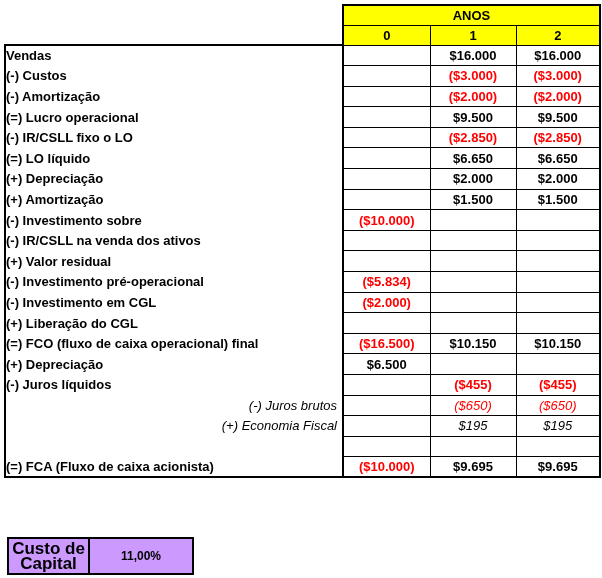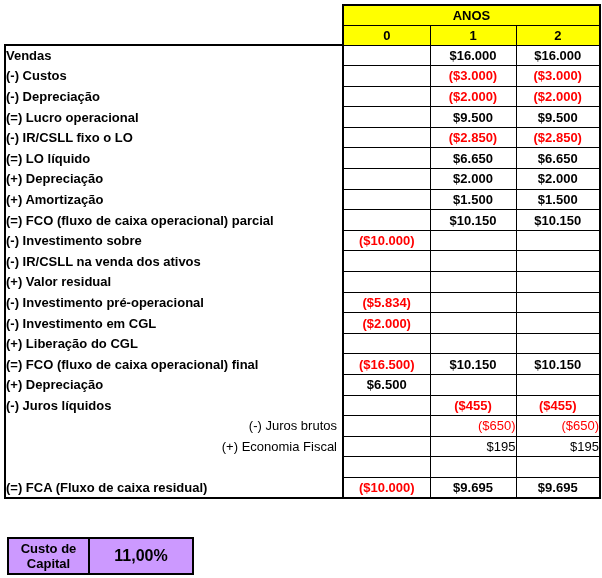--- a/index.html
+++ b/index.html
@@ -58,37 +58,39 @@
     border-bottom: none;
     border-right: none;
     text-align: left;
     padding-left: 5px;
     margin-top: 12px;
   }
   td.label.first { border-top: 2px solid #000; }
   td.label.last  { border-bottom: 2px solid #000; }
   td.label.sub {
     font-weight: normal;
+    font-style: italic;
     text-align: right;
     padding-left: 0;
     padding-right: 5px;
   }
 
   
   td.v {
     border: 1px solid #000;
     text-align: center;
   }
   td.v.c0  { border-left-width: 2px; }
   td.v.cl  { border-right-width: 2px; }
   td.v.last { border-bottom-width: 2px; }
   td.v.neg { color: var(--negative, #ff0000); }
   td.v.sub {
     font-weight: normal;
-    text-align: right;
+    font-style: italic;
+    text-align: center;
     padding-left: 0;
   }
 
   
   .footer-box {
     position: absolute;
     left: 7px;
     top: 537px;
     display: flex;
     border: 2px solid #000;
@@ -98,30 +100,30 @@
     background: var(--footer-fill, #cc99ff);
     display: flex;
     align-items: center;
     justify-content: center;
     font-weight: bold;
     color: #000;
   }
   .footer-label {
     width: 81px;
     height: 34px;
-    font-size: 13px;
+    font-size: 17px;
     line-height: 15px;
     text-align: center;
     border-right: 2px solid #000;
     padding: 0 2px;
   }
   .footer-value {
     width: 102px;
     height: 34px;
-    font-size: 16px;
+    font-size: 12px;
     text-align: center;
   }
 </style>
 </head>
 <body style="--header-fill: #FFFF00; --negative: #FF0000; --footer-fill: #CC99FF; --grid: #000000;">
 
 <table class="sheet">
   <colgroup>
     <col style="width:338px">
     <col style="width:87px">
@@ -146,21 +148,21 @@
         <td class="v">$16.000</td>
         <td class="v cl">$16.000</td>
       </tr>
       <tr>
         <td class="label">(-) Custos</td>
         <td class="v c0"></td>
         <td class="v neg">($3.000)</td>
         <td class="v cl neg">($3.000)</td>
       </tr>
       <tr>
-        <td class="label">(-) Depreciação</td>
+        <td class="label">(-) Amortização</td>
         <td class="v c0"></td>
         <td class="v neg">($2.000)</td>
         <td class="v cl neg">($2.000)</td>
       </tr>
       <tr>
         <td class="label">(=) Lucro operacional</td>
         <td class="v c0"></td>
         <td class="v">$9.500</td>
         <td class="v cl">$9.500</td>
       </tr>
@@ -180,26 +182,20 @@
         <td class="label">(+) Depreciação</td>
         <td class="v c0"></td>
         <td class="v">$2.000</td>
         <td class="v cl">$2.000</td>
       </tr>
       <tr>
         <td class="label">(+) Amortização</td>
         <td class="v c0"></td>
         <td class="v">$1.500</td>
         <td class="v cl">$1.500</td>
-      </tr>
-      <tr>
-        <td class="label">(=) FCO (fluxo de caixa operacional) parcial</td>
-        <td class="v c0"></td>
-        <td class="v">$10.150</td>
-        <td class="v cl">$10.150</td>
       </tr>
       <tr>
         <td class="label">(-) Investimento sobre</td>
         <td class="v c0 neg">($10.000)</td>
         <td class="v"></td>
         <td class="v cl"></td>
       </tr>
       <tr>
         <td class="label">(-) IR/CSLL na venda dos ativos</td>
         <td class="v c0"></td>
@@ -260,21 +256,21 @@
         <td class="v sub">$195</td>
         <td class="v cl sub">$195</td>
       </tr>
       <tr>
         <td class="label"></td>
         <td class="v c0"></td>
         <td class="v"></td>
         <td class="v cl"></td>
       </tr>
       <tr>
-        <td class="label last">(=) FCA (Fluxo de caixa residual)</td>
+        <td class="label last">(=) FCA (Fluxo de caixa acionista)</td>
         <td class="v c0 last neg">($10.000)</td>
         <td class="v last">$9.695</td>
         <td class="v cl last">$9.695</td>
       </tr>
     </tbody>
 </table>
 
 <div class="footer-box">
   <div class="footer-cell footer-label">Custo de Capital</div>
   <div class="footer-cell footer-value">11,00%</div>

